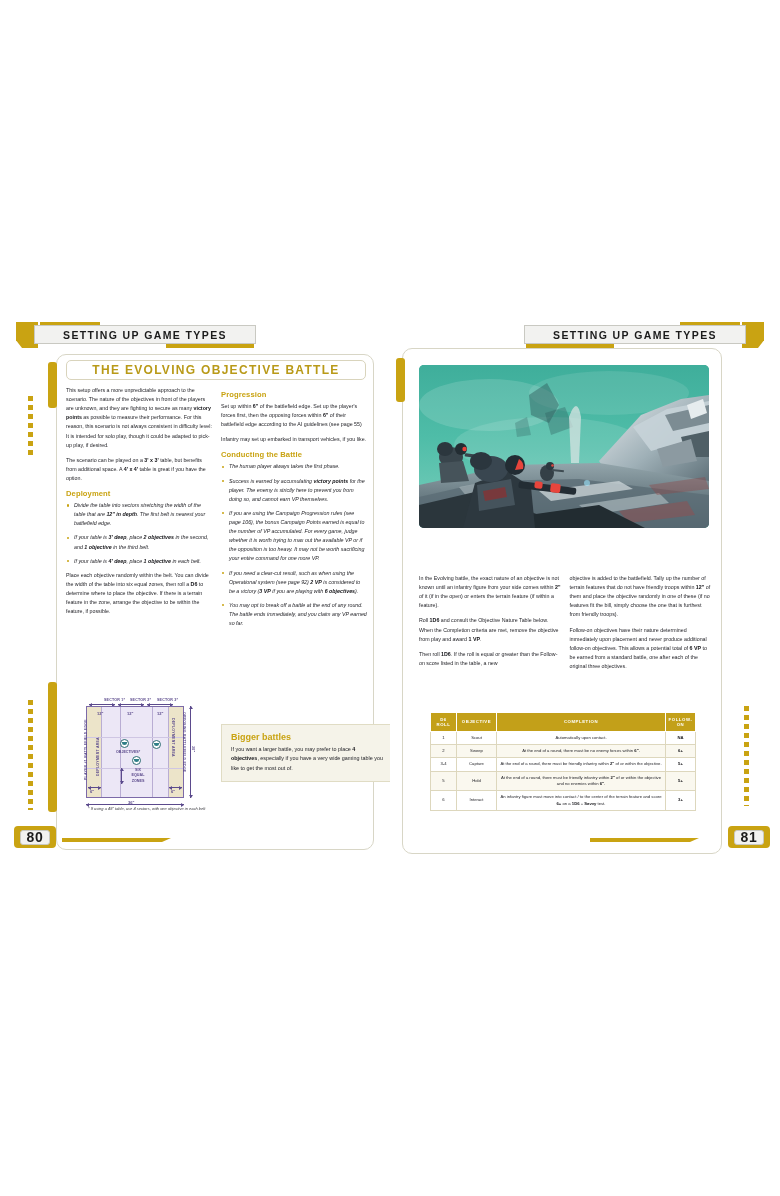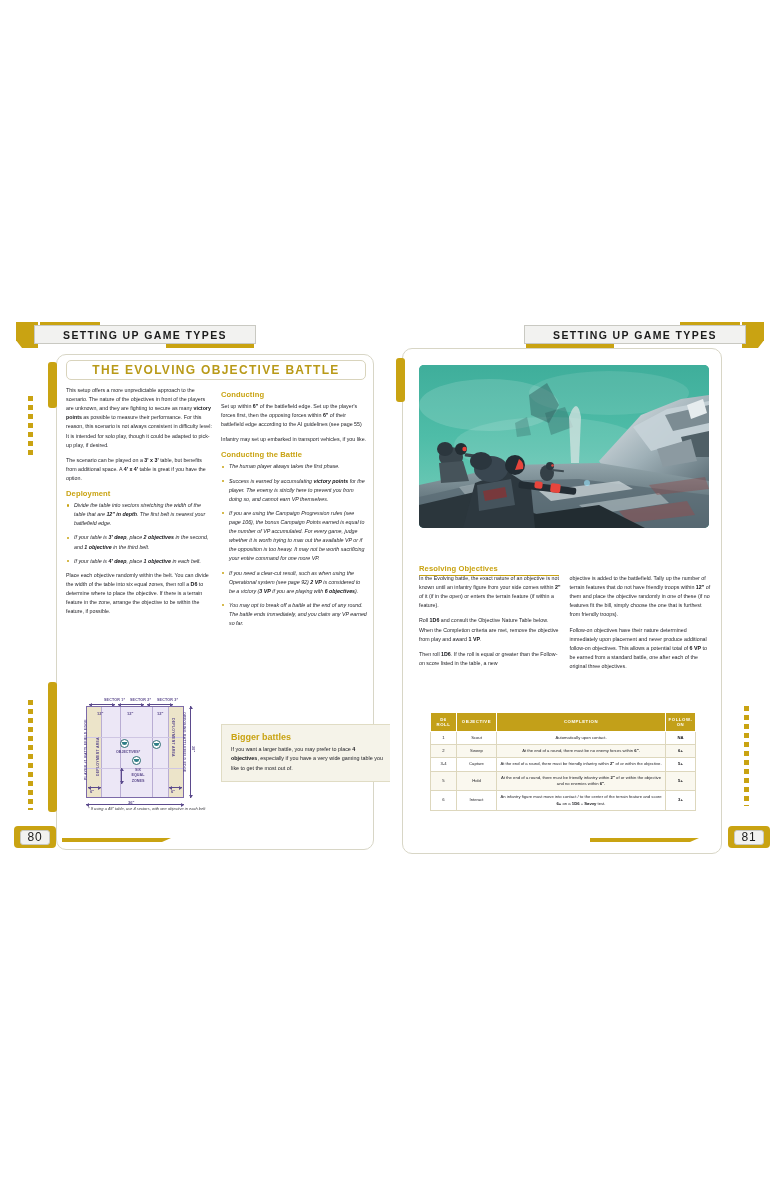--- a/index.html
+++ b/index.html
@@ -320,21 +320,21 @@
     display: flex; align-items: center; justify-content: center;
   }
   .pagenum .plate {
     width: 30px; height: 15px;
     background: #f2f2f0;
     border: 1px solid #c9c9c2;
     border-radius: 3px;
     display: flex; align-items: center; justify-content: center;
   }
   .pagenum span {
-    font-size: 12px; font-weight: 400; letter-spacing: .8px; color: #1b1b1b;
+    font-size: 14px; font-weight: 700; letter-spacing: .8px; color: #1b1b1b;
   }
 
   .foot-rule {
     position: absolute;
     height: 4px;
     background: #c9a312;
   }
   .foot-rule::after {
     content: "";
     position: absolute; right: -9px; top: 0;
@@ -382,21 +382,21 @@
         <ul class="bullets">
           <li>Divide the table into sectors stretching the width of the table that are <b>12" in depth</b>. The first belt is nearest your battlefield edge.</li>
           <li>If your table is <b>3' deep</b>, place <b>2 objectives</b> in the second, and <b>1 objective</b> in the third belt.</li>
           <li>If your table is <b>4' deep</b>, place <b>1 objective</b> in each belt.</li>
         </ul>
 
         <p class="body">Place each objective randomly within the belt. You can divide the width of the table into six equal zones, then roll a <b>D6</b> to determine where to place the objective. If there is a terrain feature in the zone, arrange the objective to be within the feature, if possible.</p>
       </div>
 
       <div class="col">
-        <h3 class="sub">Conducting</h3>
+        <h3 class="sub">Progression</h3>
         <p class="body">Set up within <b>6"</b> of the battlefield edge. Set up the player's forces first, then the opposing forces within <b>6"</b> of their battlefield edge according to the AI guidelines (see page 55)</p>
         <p class="body">Infantry may set up embarked in transport vehicles, if you like.</p>
 
         <h3 class="sub">Conducting the Battle</h3>
         <ul class="bullets">
           <li>The human player always takes the first phase.</li>
           <li>Success is earned by accumulating <b>victory points</b> for the player. The enemy is strictly here to prevent you from doing so, and cannot earn VP themselves.</li>
           <li>If you are using the Campaign Progression rules (see page 106), the bonus Campaign Points earned is equal to the number of VP accumulated. For every game, judge whether it is worth trying to max out the available VP or if the opposition is too heavy. It may not be worth sacrificing your entire command for one more VP.</li>
           <li>If you need a clear-cut result, such as when using the Operational system (see page 92) <b>2 VP</b> is considered to be a victory (<b>3 VP</b> if you are playing with <b>6 objectives</b>).</li>
           <li>You may opt to break off a battle at the end of any round. The battle ends immediately, and you claim any VP earned so far.</li>
@@ -560,23 +560,20 @@
           <rect x="132" y="118" width="10" height="9" rx="2" fill="#e8453c" transform="rotate(7 132 118)"></rect>
           <rect x="116" y="116" width="8" height="7" rx="2" fill="#e8453c" transform="rotate(7 116 116)"></rect>
           <path d="M58 120 L92 114 L96 140 L60 146 Z" fill="#45535c"></path>
           <path d="M64 126 L86 122 L88 132 L66 136 Z" fill="#8e2f2f" opacity="0.7"></path>
         </g>
 
         <circle cx="168" cy="118" r="3" fill="#9fe8ff" opacity="0.6"></circle>
       </svg>
     </div>
 
-    <div style="position:absolute; left:29px; top:250px; width:292px;">
-      <h3 class="sub ruled" style="width:140px;">Resolving Objectives</h3>
-    </div>
 
     <div class="cols" style="left:29px; top:264px; width:292px;">
       <div class="col">
         <p class="body">In the Evolving battle, the exact nature of an objective is not known until an infantry figure from your side comes within <b>2"</b> of it (if in the open) or enters the terrain feature (if within a feature).</p>
         <p class="body">Roll <b>1D6</b> and consult the Objective Nature Table below. When the Completion criteria are met, remove the objective from play and award <b>1 VP</b>.</p>
         <p class="body">Then roll <b>1D6</b>. If the roll is equal or greater than the Follow-on score listed in the table, a new</p>
       </div>
       <div class="col">
         <p class="body">objective is added to the battlefield. Tally up the number of terrain features that do not have friendly troops within <b>12"</b> of them and place the objective randomly in one of these (if no features fit the bill, simply choose the one that is furthest from friendly troops).</p>
         <p class="body">Follow-on objectives have their nature determined immediately upon placement and never produce additional follow-on objectives. This allows a potential total of <b>6 VP</b> to be earned from a standard battle, one after each of the original three objectives.</p>

